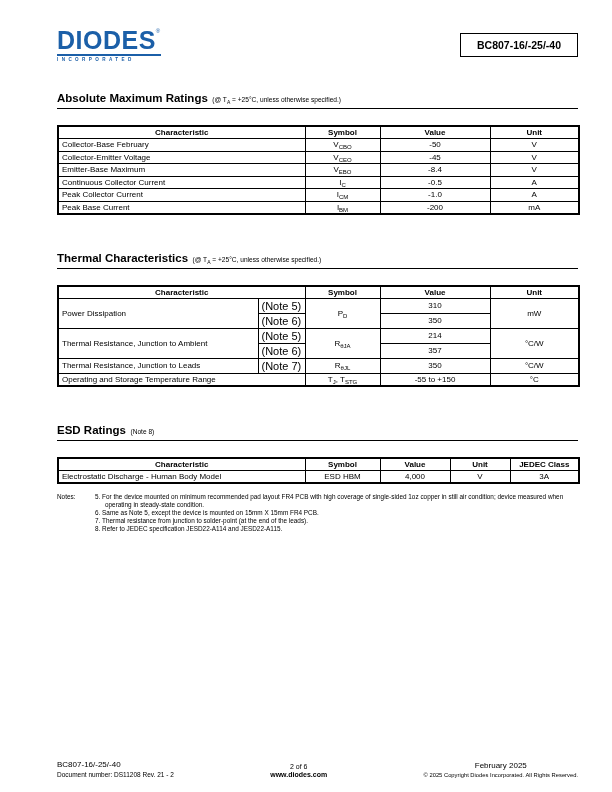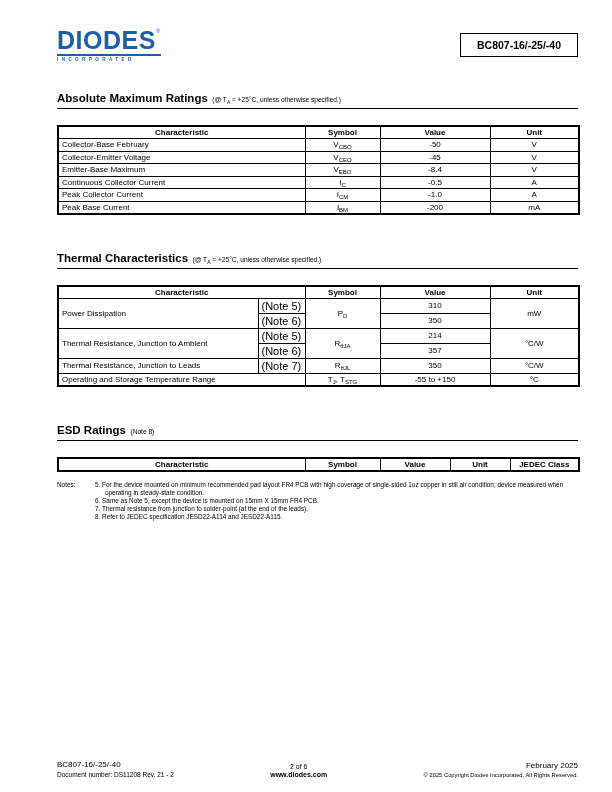--- a/index.html
+++ b/index.html
@@ -60,21 +60,21 @@
   
   .footer {
     position: absolute; left: 57px; right: 34px; bottom: 14px;
     display: flex; justify-content: space-between; align-items: flex-end;
   }
   .footer-left .l1 { font-size: 8px; }
   .footer-left .l2 { font-size: 6.5px; margin-top: 2px; }
   .footer-center { text-align: center; }
   .footer-center .l1 { font-size: 7px; }
   .footer-center .l2 { font-size: 7px; font-weight: bold; margin-top: 1px; }
-  .footer-right { text-align: right; }
+  .footer-right { text-align: center; }
   .footer-right .l1 { font-size: 8px; }
   .footer-right .l2 { font-size: 5.8px; margin-top: 2px; }
 </style>
 </head>
 <body>
 
 <div class="page">
   <div class="content">
 
     <div class="top-row">
@@ -223,20 +223,27 @@
         <thead>
           <tr>
             <th>Characteristic</th>
             <th>Symbol</th>
             <th>Value</th>
             <th>Unit</th>
             <th>JEDEC Class</th>
           </tr>
         </thead>
         <tbody>
+          <tr>
+            <td class="char">Electrostatic Discharge - Human Body Model</td>
+            <td class="c">ESD HBM</td>
+            <td class="c">4,000</td>
+            <td class="c">V</td>
+            <td class="c">3A</td>
+          </tr>
         </tbody>
       </table>
     </div>
 
     <div class="notes">
       <div class="notes-label">Notes:</div>
       <div class="notes-body">
         <div class="note-item">5. For the device mounted on minimum recommended pad layout FR4 PCB with high coverage of single-sided 1oz copper in still air condition; device measured when operating in steady-state condition.</div>
         <div class="note-item">6. Same as Note 5, except the device is mounted on 15mm X 15mm FR4 PCB.</div>
         <div class="note-item">7. Thermal resistance from junction to solder-point (at the end of the leads).</div>

